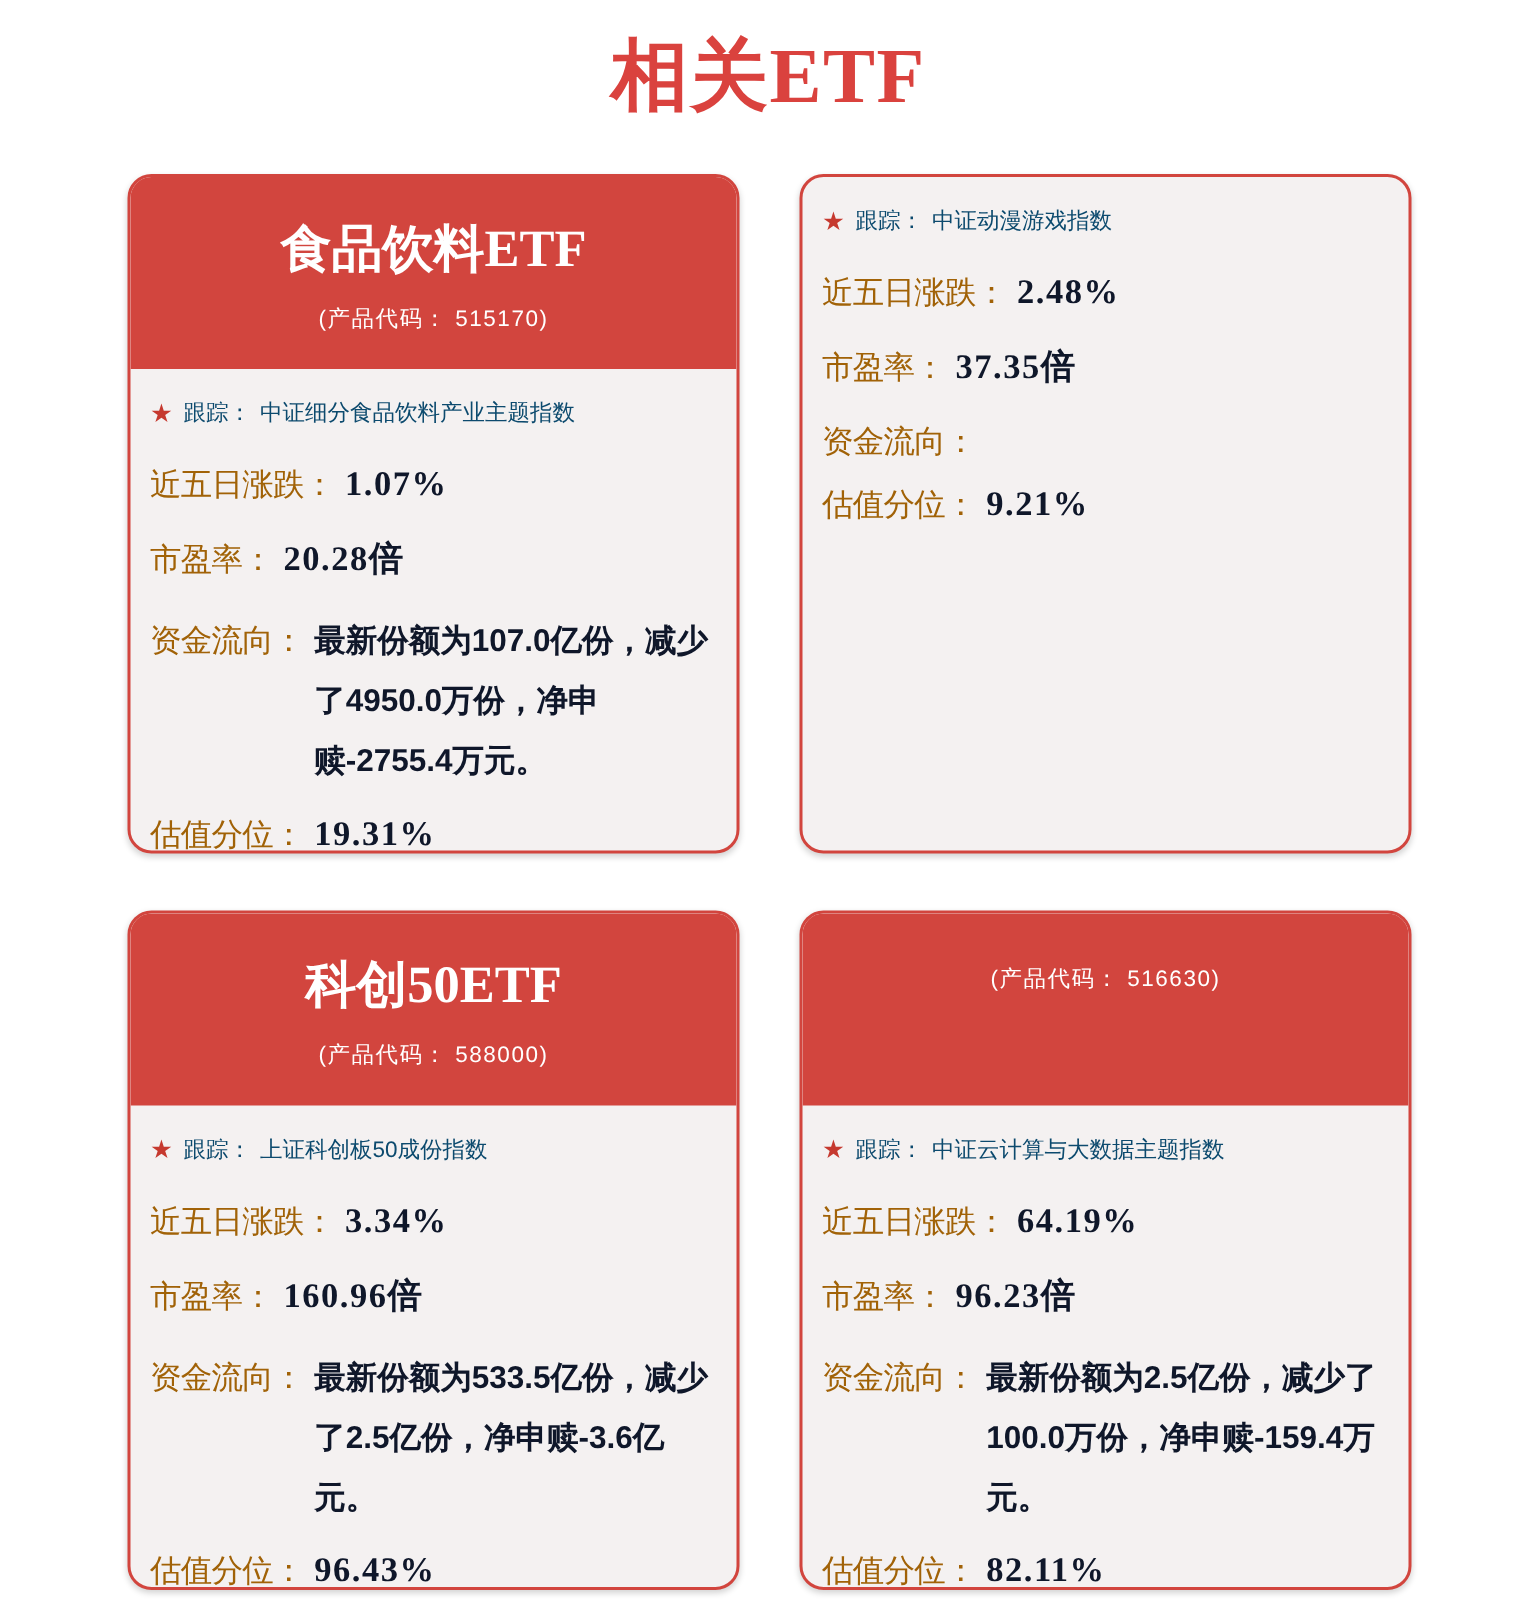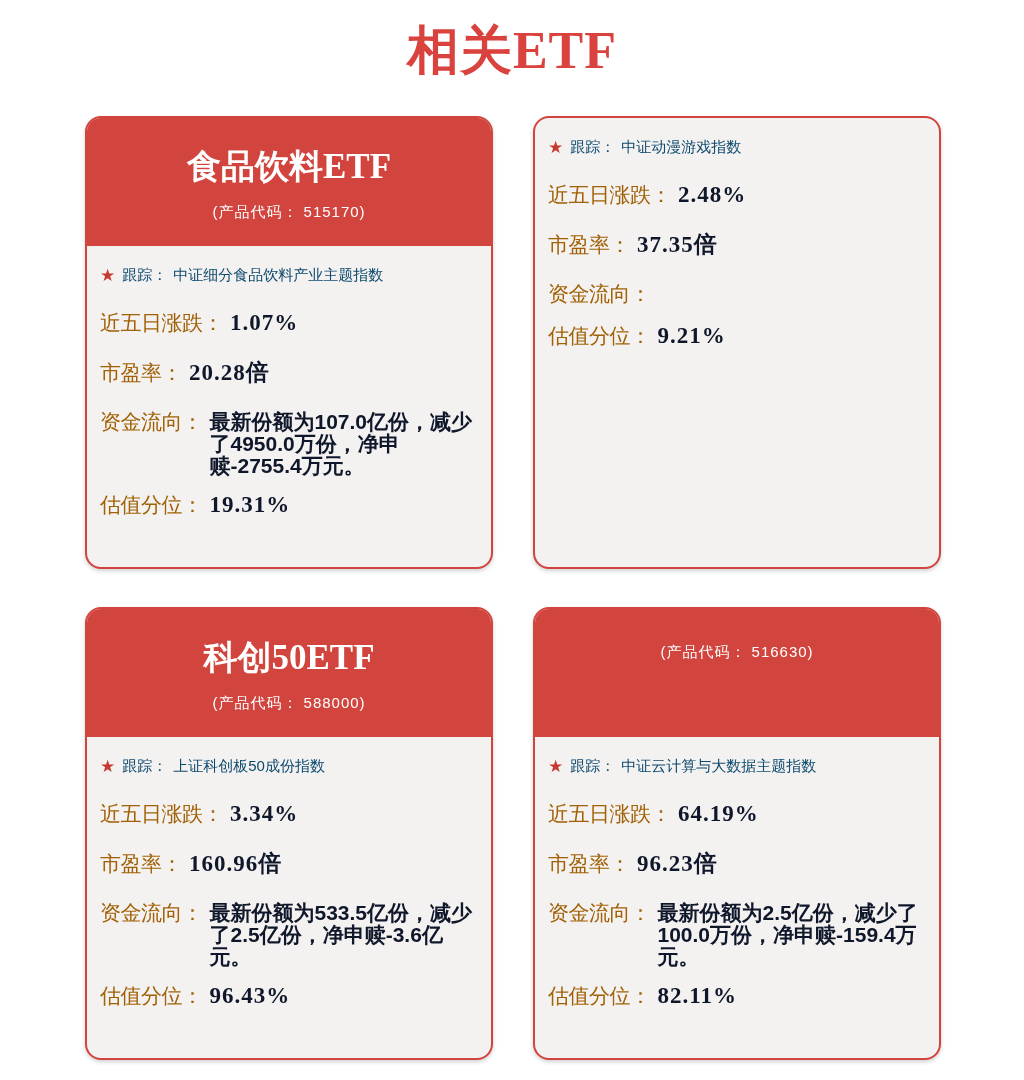--- a/index.html
+++ b/index.html
@@ -116,21 +116,21 @@
     font-family: "Liberation Serif", "DejaVu Serif", serif;
     letter-spacing: 1px;
   }
   .metric-value.zh-mixed {
     font-family: "Liberation Sans", "DejaVu Sans", sans-serif;
     font-size: 21px;
     letter-spacing: 0;
   }
   .flow-row .metric-value {
     flex: 1;
-    line-height: 22px;
+    line-height: 40px;
   }
   .flow-row { margin-bottom: 14px; }
   .valuation-row { margin-bottom: 0; }
 </style>
 </head>
 <body>
 
 <div class="page">
 
   <h1 class="main-title">

